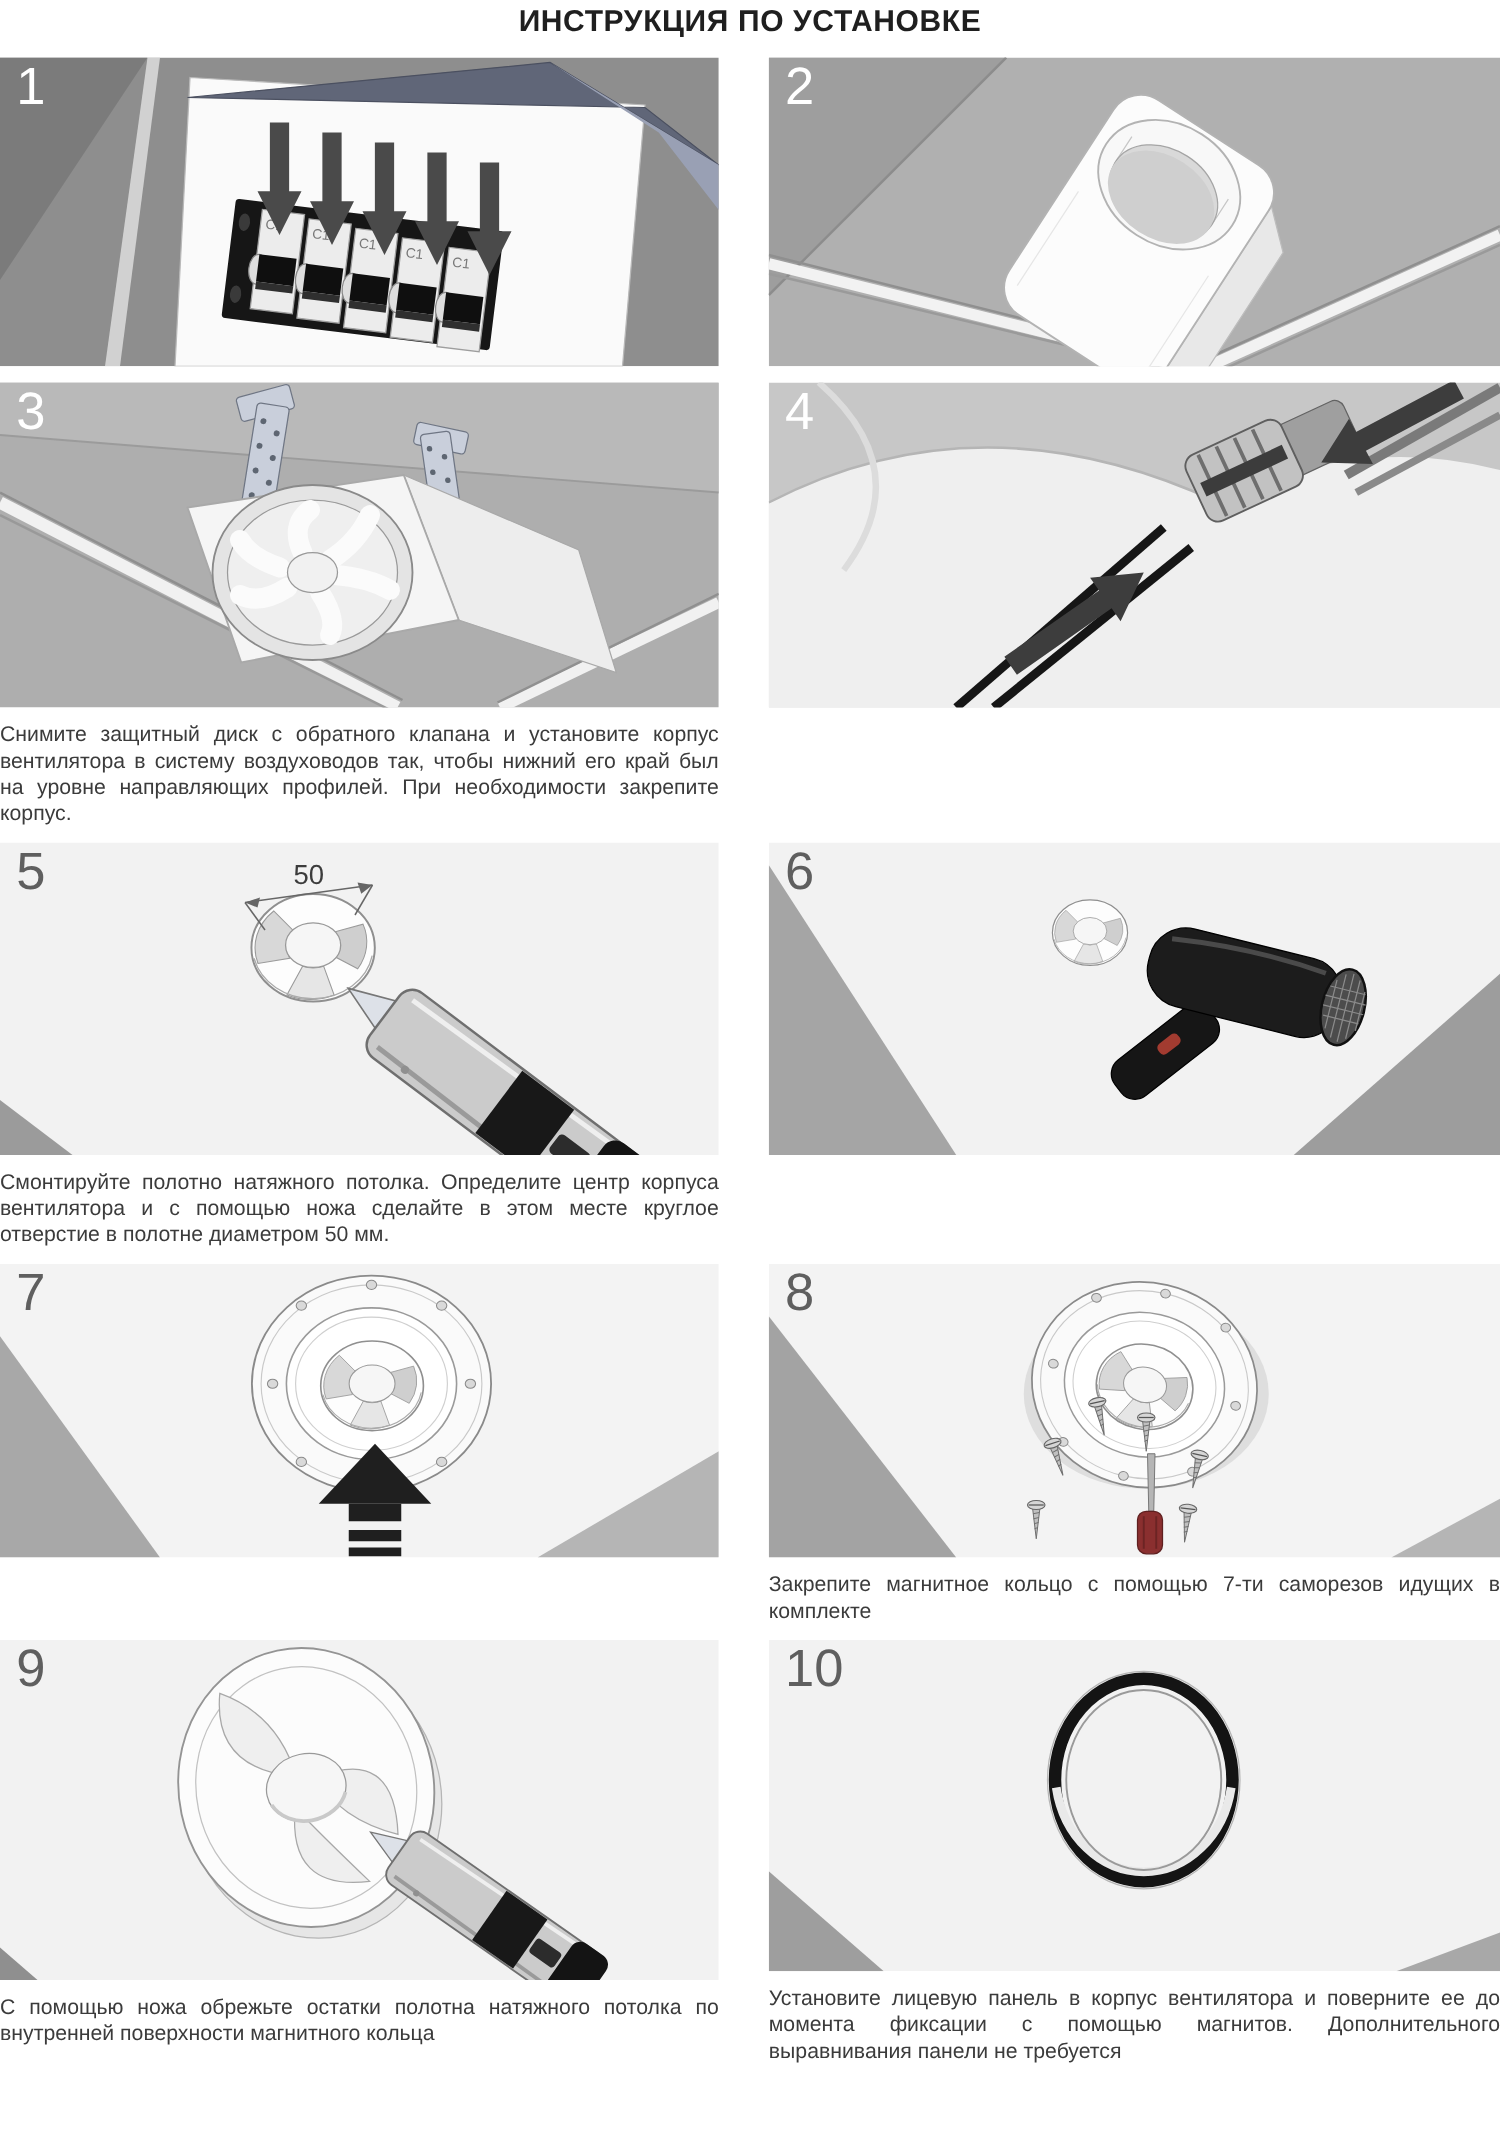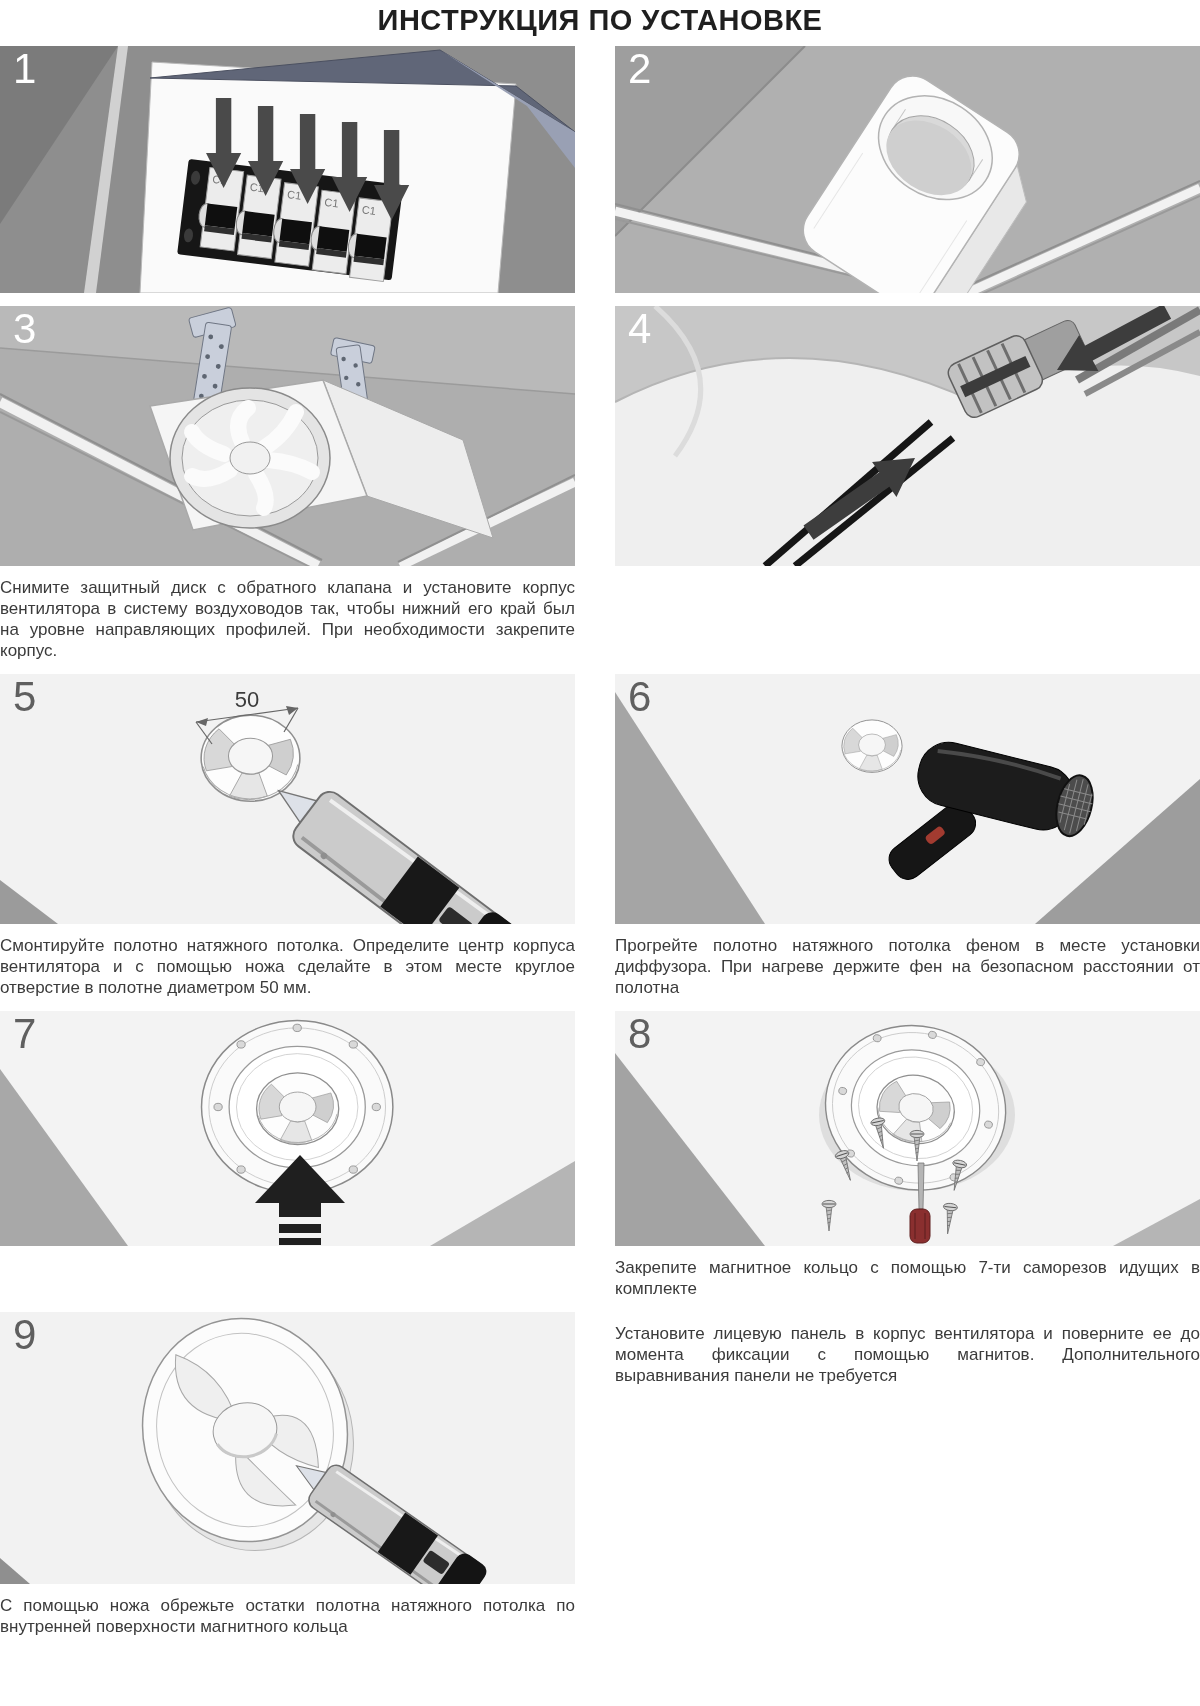--- a/index.html
+++ b/index.html
@@ -1,18 +1,18 @@
 <!DOCTYPE html>
 <html><head>
 <meta charset="utf-8">
 <style>
   html,body{margin:0;padding:0;background:#fff;}
   body{width:1200px;height:1706px;overflow:hidden;font-family:"Liberation Sans",sans-serif;}
   .header{height:46px;display:flex;align-items:flex-start;justify-content:center;padding-top:4px;box-sizing:border-box;}
-  .title{font-size:29px;font-weight:bold;color:#1f1f1f;letter-spacing:0.5px;}
+  .title{font-size:24px;font-weight:bold;color:#1f1f1f;letter-spacing:0.5px;}
   .grid{display:grid;grid-template-columns:575px 585px;column-gap:40px;}
   .step{margin-bottom:13px;}
   .art{position:relative;line-height:0;}
   .art svg{display:block;}
   .num{position:absolute;top:2px;left:13px;font-size:42px;line-height:1;font-weight:400;}
   .num.light{color:#ffffff;}
   .num.dark{color:#5f5f5f;}
   .cap{margin-top:11px;font-size:17px;line-height:21px;color:#3b3b3b;text-align:justify;}
 </style>
 </head>
@@ -292,21 +292,20 @@
           <path d="M14,12 Q80,3 140,9" stroke="#4a4a4a" stroke-width="4" fill="none"></path>
           <ellipse cx="160" cy="32" rx="17" ry="31" fill="#4c4c4c" stroke="#111" stroke-width="2"></ellipse>
           <g stroke="#8a8a8a" stroke-width="1">
             <path d="M150,12 L150,52 M156,6 L156,58 M162,4 L162,60 M168,8 L168,56 M174,16 L174,48"></path>
             <path d="M146,18 L175,18 M144,26 L177,26 M144,34 L177,34 M146,42 L175,42"></path>
           </g>
         </g>
       </svg>
       <div class="num dark">6</div>
     </div>
-    <div class="cap">Прогрейте полотно натяжного потолка феном в месте установки диффузора. При нагреве держите фен на безопасном расстоянии от полотна</div>
   </div>
 
   <div class="step">
     <div class="art">
       <svg width="575" height="235" viewBox="0 0 575 235">
         <rect width="575" height="235" fill="#f3f3f3"></rect>
         <polygon points="0,58 128,235 0,235" fill="#a8a8a8"></polygon>
         <polygon points="575,150 575,235 430,235" fill="#b5b5b5"></polygon>
         <use href="#flange" transform="translate(196,4) scale(0.92)"></use>
         <g fill="#1f1f1f">
@@ -365,16 +364,30 @@
           <path d="M-30,8 A32,27 0 0 0 30,10" fill="none" stroke="#c9c9c9" stroke-width="3"></path>
         </g>
         <use href="#knife" transform="translate(312,128) rotate(35) scale(1.0)"></use>
       </svg>
       <div class="num dark">9</div>
     </div>
     <div class="cap">С помощью ножа обрежьте остатки полотна натяжного потолка по внутренней поверхности магнитного кольца</div>
   </div>
 
   <div class="step">
+    <div class="art">
+      <svg width="585" height="265" viewBox="0 0 585 265">
+        <rect width="585" height="265" fill="#f2f2f2"></rect>
+        <polygon points="0,185 92,265 0,265" fill="#9e9e9e"></polygon>
+        <polygon points="585,234 585,265 502,265" fill="#a8a8a8"></polygon>
+        <g>
+          <ellipse cx="300" cy="112" rx="77" ry="87" fill="none" stroke="#b5b5b5" stroke-width="1"></ellipse>
+          <ellipse cx="300" cy="112" rx="71" ry="81" fill="none" stroke="#141414" stroke-width="10"></ellipse>
+          <path d="M230,118 A71,81 0 0 0 370,118" fill="none" stroke="#e9e9e9" stroke-width="7"></path>
+          <ellipse cx="300" cy="112" rx="62" ry="72" fill="none" stroke="#9a9a9a" stroke-width="1.5"></ellipse>
+        </g>
+      </svg>
+      <div class="num dark">10</div>
+    </div>
     <div class="cap">Установите лицевую панель в корпус вентилятора и поверните ее до момента фиксации с помощью магнитов. Дополнительного выравнивания панели не требуется</div>
   </div>
 
 </div>
 
 </body></html>

